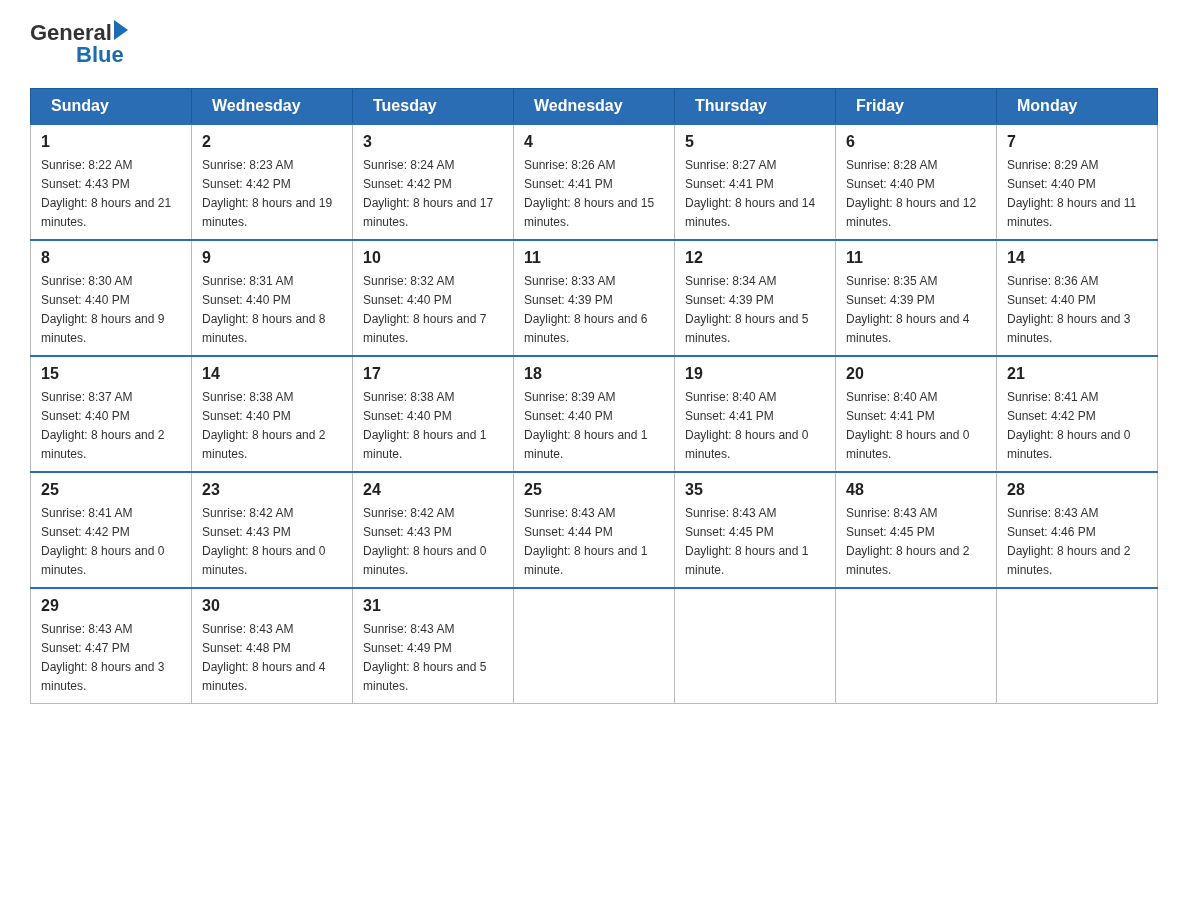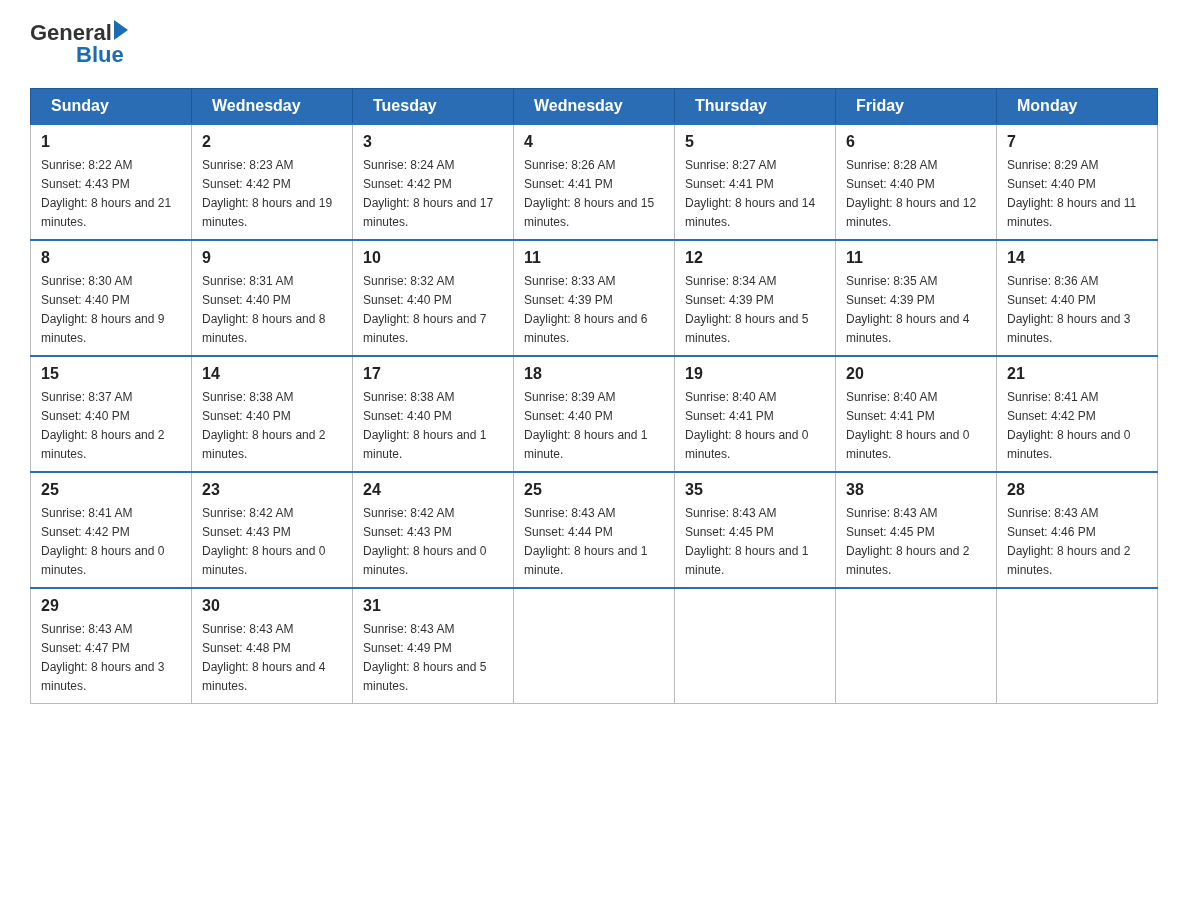--- a/index.html
+++ b/index.html
@@ -233,21 +233,21 @@
         </td>
         <td>
           <span class="day-num">25</span>
           <span class="day-info">Sunrise: 8:43 AM<br>Sunset: 4:44 PM<br>Daylight: 8 hours and 1 minute.</span>
         </td>
         <td>
           <span class="day-num">35</span>
           <span class="day-info">Sunrise: 8:43 AM<br>Sunset: 4:45 PM<br>Daylight: 8 hours and 1 minute.</span>
         </td>
         <td>
-          <span class="day-num">38</span>
+          <span class="day-num">48</span>
           <span class="day-info">Sunrise: 8:43 AM<br>Sunset: 4:45 PM<br>Daylight: 8 hours and 2 minutes.</span>
         </td>
         <td>
           <span class="day-num">28</span>
           <span class="day-info">Sunrise: 8:43 AM<br>Sunset: 4:46 PM<br>Daylight: 8 hours and 2 minutes.</span>
         </td>
       </tr>
       <tr class="week-row">
         <td>
           <span class="day-num">29</span>

